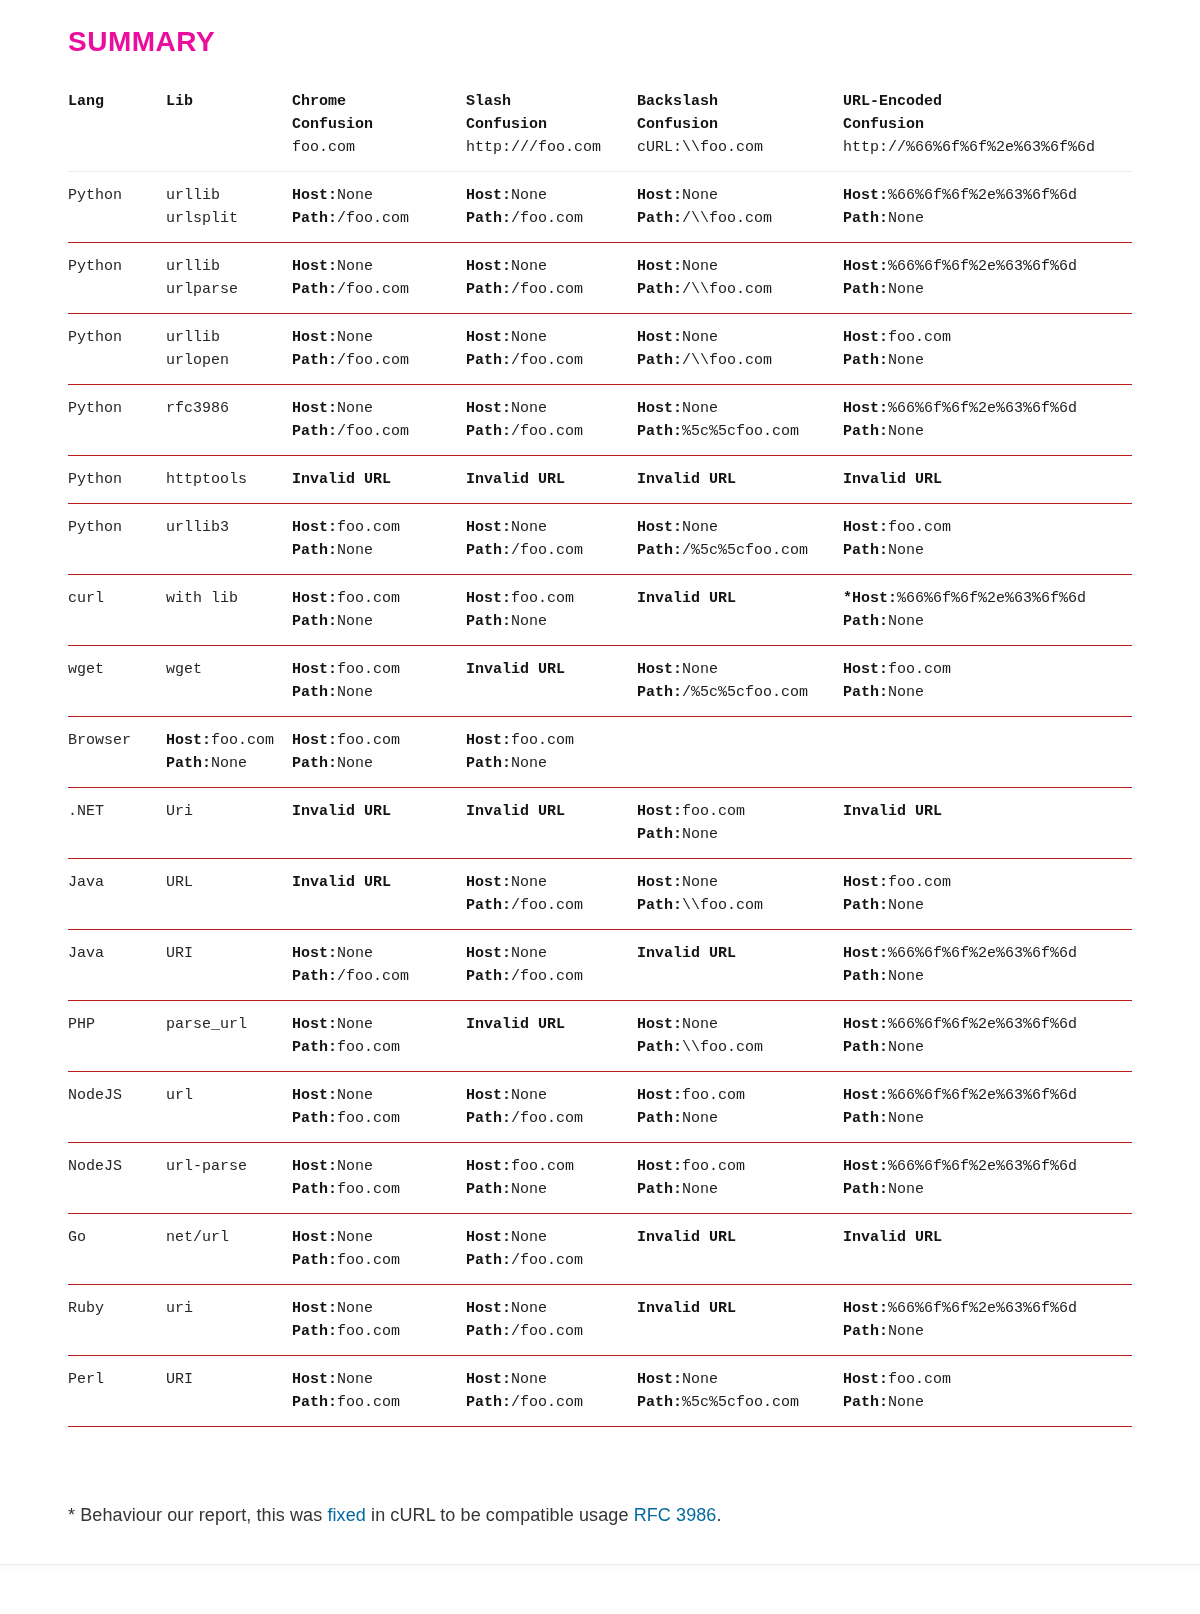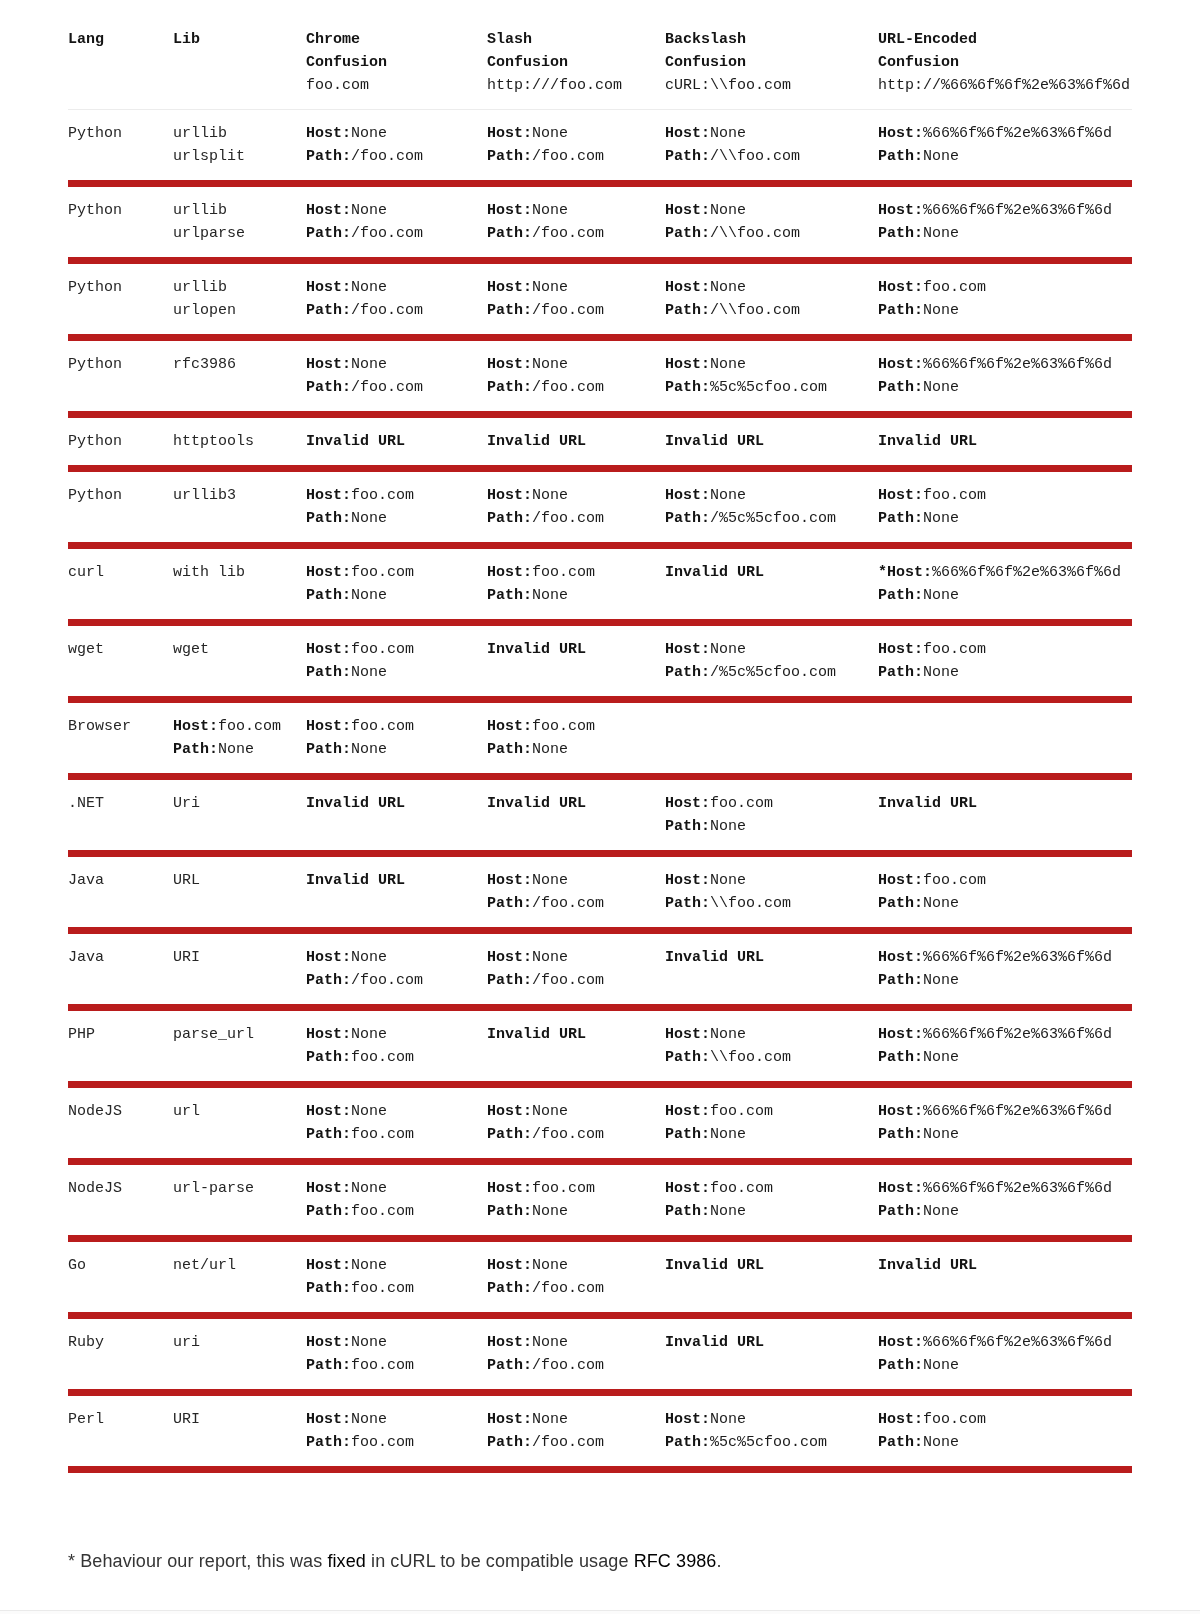--- a/index.html
+++ b/index.html
@@ -22,56 +22,57 @@
 
   .table {
     width: 100%;
     font-family: "Liberation Mono", monospace;
     font-size: 15px;
     color: #1c1c1c;
   }
   .grid-row {
     display: grid;
     grid-template-columns: 98px 126px 174px 171px 206px 1fr;
-    column-gap: 7px;
+    column-gap: 0;
   }
   .header-row { padding: 2px 0 12px 0; border-bottom: 1px solid #ececec; }
-  .body-row   { padding: 12px 0;      border-bottom: 7px solid #b91c1c; }
+  .body-row   { padding: 12px 0;      border-bottom: 1px solid #b91c1c; }
   .line, .hline { line-height: 23px; white-space: nowrap; }
   .hline.bold { font-weight: 700; color: #141414; }
   .line b, .line .lbl { font-weight: 700; color: #141414; }
   .invalid { font-weight: 700; color: #141414; }
   .cell.lang, .cell.lib { color: #262626; }
 
   .footnote {
     margin-top: 78px;
     font-size: 18px;
     color: #343434;
     letter-spacing: 0.1px;
   }
   .footnote a {
-    color: #000000;
+    color: #0369a1;
     text-decoration: none;
     cursor: pointer;
     margin-top: 32px;
   }
 
   .bottom-strip {
     margin-top: 38px;
     border-top: 1px solid #eaeaea;
     height: 7px;
     background: #fbfbfb;
     width: 100%;
   }
 </style>
 </head>
 <body>
 
 <div class="page">
 
+  <h1 class="page-title">SUMMARY</h1>
 
   <div class="table">
 
     <div class="grid-row header-row">
       <div class="hcell">
         <div class="hline bold">Lang</div>
         <div class="hline bold"></div>
         <div class="hline"></div>
       </div>
       <div class="hcell">

